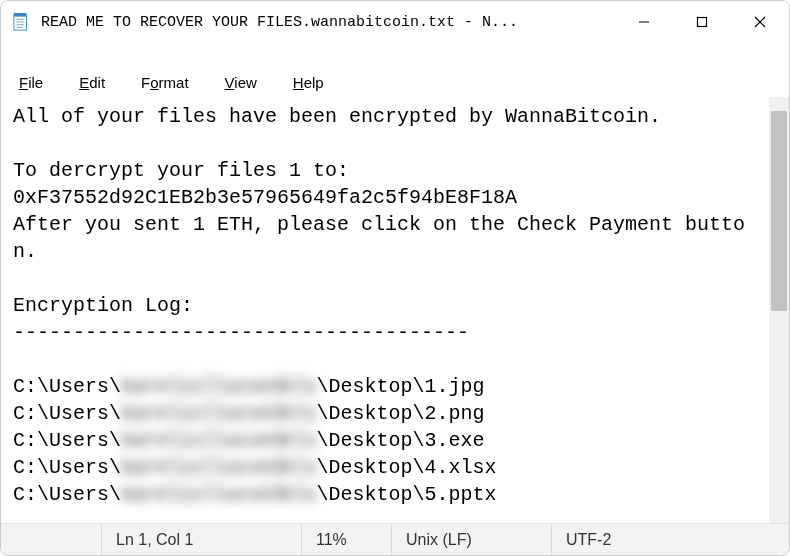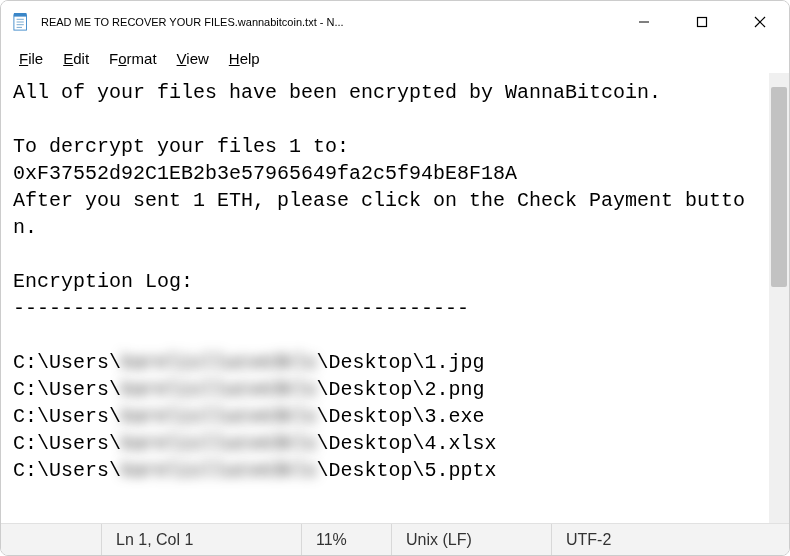--- a/index.html
+++ b/index.html
@@ -22,46 +22,48 @@
       background: #fff;
       border-bottom: none;
     }
     .titlebar .icon {
       width: 18px; height: 18px;
       margin-right: 10px;
       display: inline-flex;
     }
     .titlebar .title {
       flex: 1;
-      font-size: 11px;
+      font-size: 15px;
       color: #000;
       white-space: nowrap;
       overflow: hidden;
       text-overflow: ellipsis;
       padding-right: 12px;
+      font-family: Liberation Mono, monospace;
     }
     .winbtns { display: flex; height: 100%; }
     .winbtn {
       width: 58px;
       display: flex;
       align-items: center;
       justify-content: center;
       font-size: 14px;
       color: #000;
     }
     .winbtn svg { width: 12px; height: 12px; }
     
     .menubar {
       height: 30px;
       display: flex;
       align-items: center;
-      gap: 0;
+      gap: 16px;
       padding: 0 8px;
       font-size: 15px;
       color: #000;
+      margin-top: 24px;
     }
     .menuitem {
       padding: 4px 10px;
       border-radius: 3px;
     }
     .menuitem u { text-decoration: underline; }
     
     .content-wrap {
       position: relative;
       height: calc(100% - 42px - 30px - 32px);

